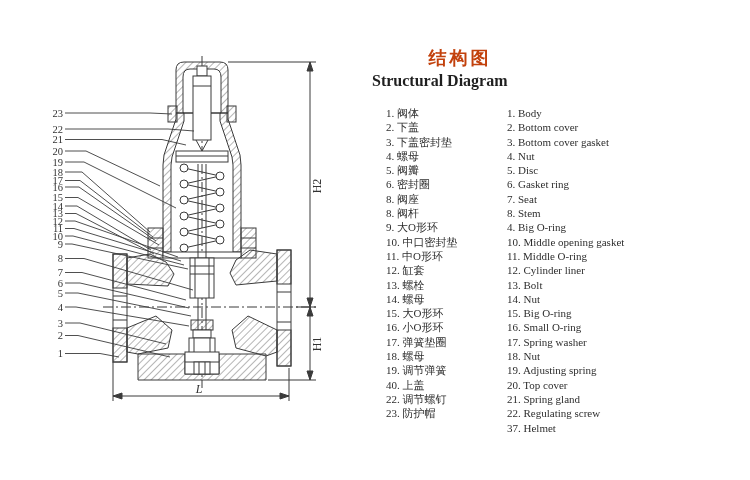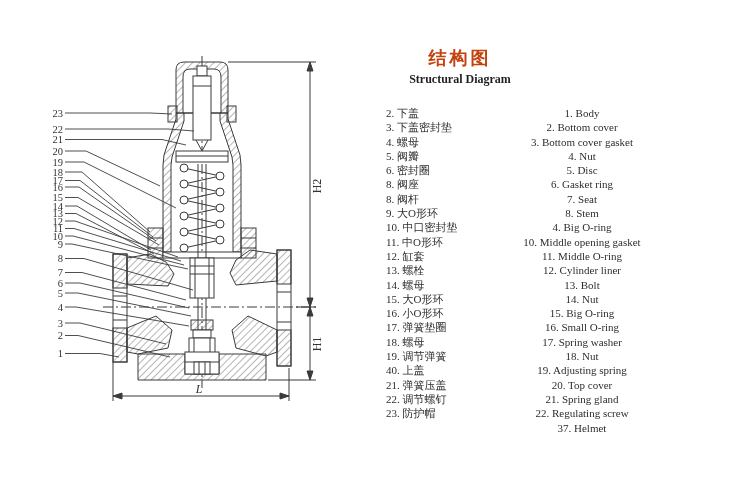--- a/index.html
+++ b/index.html
@@ -13,30 +13,30 @@
   }
   #drawing{position:absolute;left:0;top:0;}
   .title-zh{
     position:absolute;left:380px;top:46px;width:160px;
     text-align:center;font-weight:bold;font-size:18px;letter-spacing:3px;
     color:#c2410c;
     font-family:"Liberation Sans", sans-serif;
   }
   .title-en{
     position:absolute;left:372px;top:72px;width:176px;
-    text-align:center;font-weight:bold;font-size:12px;
+    font-weight:bold;font-size:16px;
     color:#1f1f1f;white-space:nowrap;
     font-family:"Liberation Serif", serif;
   }
   .parts-col{
     position:absolute;top:106px;
     font-size:11px;line-height:14.3px;color:#2e2e2e;white-space:nowrap;
   }
   .parts-col.zh{left:386px;width:118px;}
-  .parts-col.en{left:507px;width:150px;text-align:center;}
+  .parts-col.en{left:507px;width:150px;}
   .part-item{height:14.3px;}
   text{fill:#333333;}
 </style>
 </head>
 <body>
 
 <div id="stage">
 
   <svg id="drawing" width="380" height="480" viewBox="0 0 380 480">
     <defs>
@@ -210,40 +210,40 @@
         <text x="63" y="339" text-anchor="end" font-size="10.5" font-family="Liberation Serif, serif" fill="#333333">2</text>
         <polyline points="65,353.5 100,353.5 119,357" fill="none" stroke="#3b3b3b" stroke-width="0.9"></polyline>
         <text x="63" y="357" text-anchor="end" font-size="10.5" font-family="Liberation Serif, serif" fill="#333333">1</text>
       </g>
   </svg>
 
   <div class="title-zh">结构图</div>
   <div class="title-en">Structural Diagram</div>
 
   <div class="parts-col zh" id="list-zh">
+      <div class="part-item">1. 阀体</div>
       <div class="part-item">2. 下盖</div>
       <div class="part-item">3. 下盖密封垫</div>
       <div class="part-item">4. 螺母</div>
       <div class="part-item">5. 阀瓣</div>
       <div class="part-item">6. 密封圈</div>
       <div class="part-item">8. 阀座</div>
       <div class="part-item">8. 阀杆</div>
       <div class="part-item">9. 大O形环</div>
       <div class="part-item">10. 中口密封垫</div>
       <div class="part-item">11. 中O形环</div>
       <div class="part-item">12. 缸套</div>
       <div class="part-item">13. 螺栓</div>
       <div class="part-item">14. 螺母</div>
       <div class="part-item">15. 大O形环</div>
       <div class="part-item">16. 小O形环</div>
       <div class="part-item">17. 弹簧垫圈</div>
       <div class="part-item">18. 螺母</div>
       <div class="part-item">19. 调节弹簧</div>
       <div class="part-item">40. 上盖</div>
-      <div class="part-item">21. 弹簧压盖</div>
       <div class="part-item">22. 调节螺钉</div>
       <div class="part-item">23. 防护帽</div>
     </div>
   <div class="parts-col en" id="list-en">
       <div class="part-item">1. Body</div>
       <div class="part-item">2. Bottom cover</div>
       <div class="part-item">3. Bottom cover gasket</div>
       <div class="part-item">4. Nut</div>
       <div class="part-item">5. Disc</div>
       <div class="part-item">6. Gasket ring</div>

